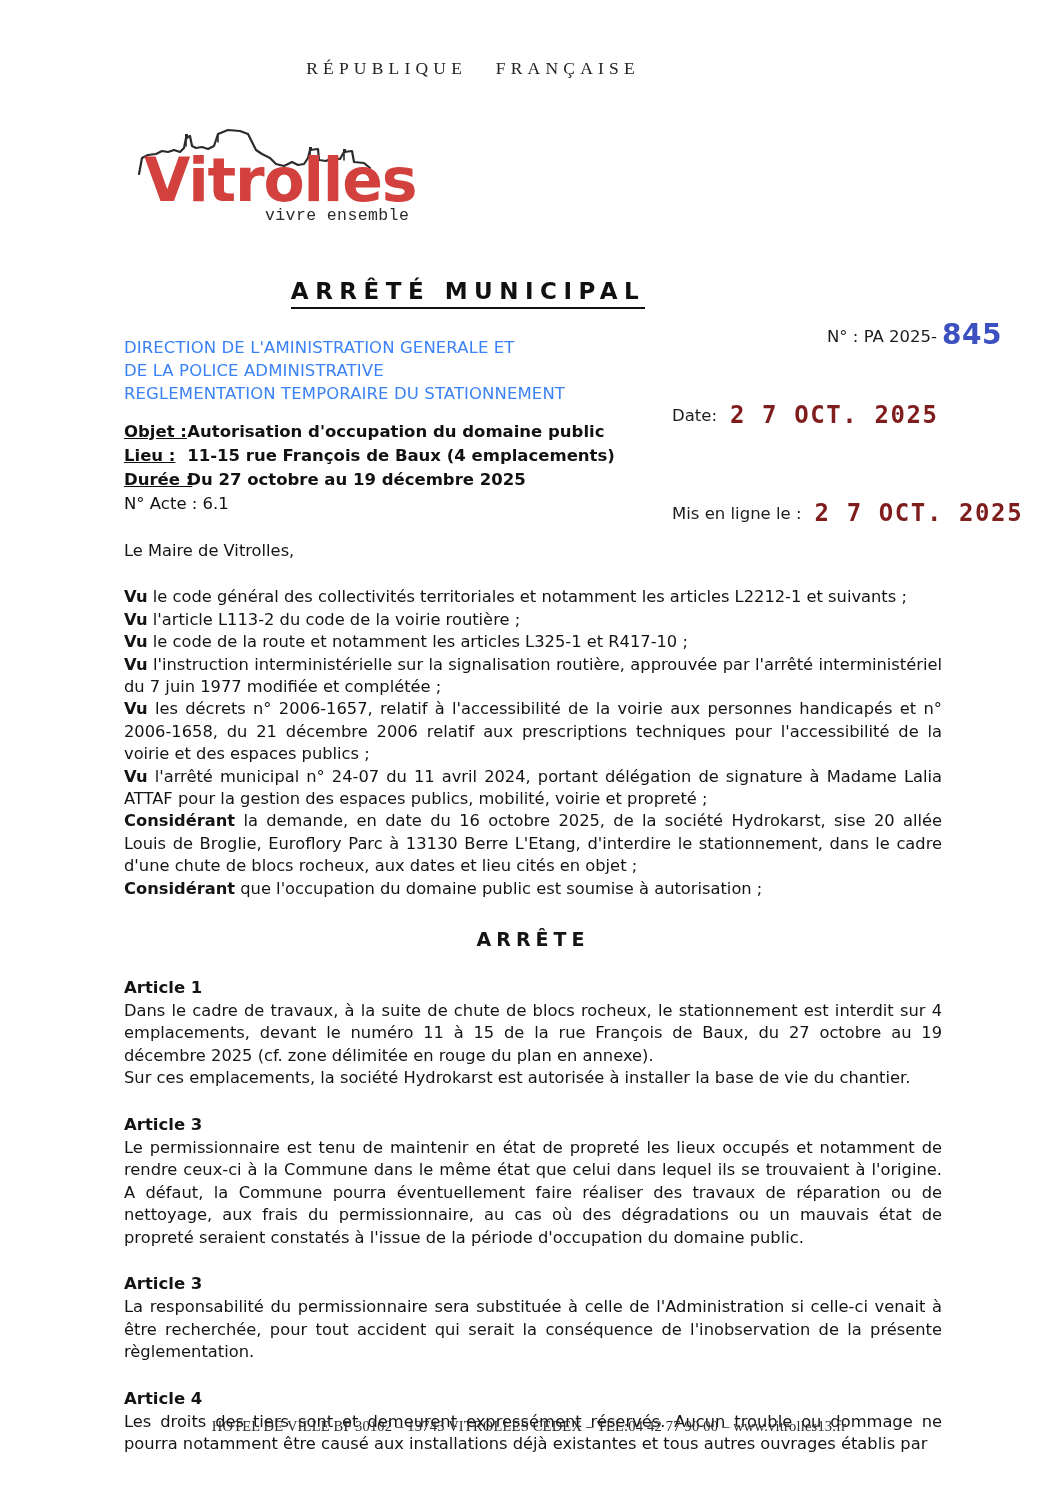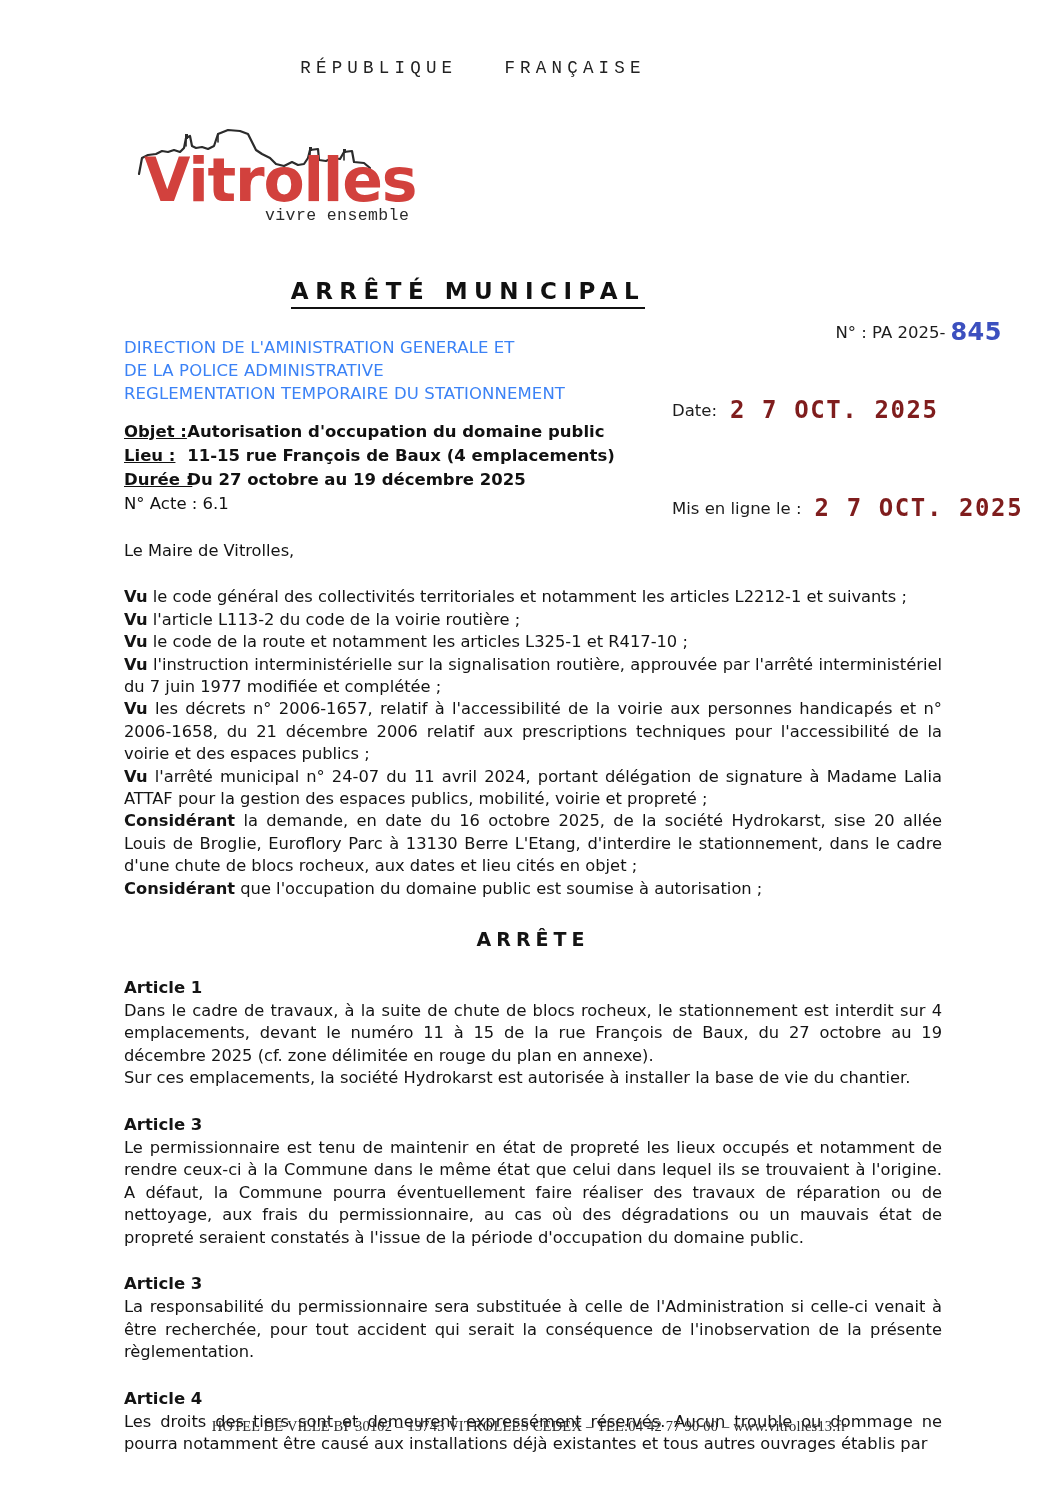--- a/index.html
+++ b/index.html
@@ -25,21 +25,21 @@
   
   .republique {
     position: absolute;
     top: 58px;
     left: 0;
     width: 946px;
     text-align: center;
     font-size: 17.5px;
     letter-spacing: 5.2px;
     color: #222;
-    font-family: Liberation Mono, monospace;
+    font-family: Liberation Serif, serif;
     white-space: pre;
   }
 
   
   .logo-block {
     position: absolute;
     left: 132px;
     top: 128px;
     width: 280px;
     height: 105px;
@@ -115,21 +115,21 @@
   .ref-line {
     display: flex;
     align-items: baseline;
     white-space: nowrap;
   }
   .ref-line.line-no { margin-bottom: 2px; justify-content: flex-end; }
   .ref-line.line-date { margin-bottom: 22px; }
   .ref-label { margin-right: 5px; }
   .stamp-hand {
     font-family: "DejaVu Sans", sans-serif;
-    font-size: 24px;
+    font-size: 28px;
     font-weight: bold;
     color: #3c50bf;
     letter-spacing: 0.5px;
     position: relative;
     top: 2px;
   }
   .stamp-date {
     font-family: "DejaVu Sans Mono", monospace;
     font-size: 24px;
     font-weight: bold;

